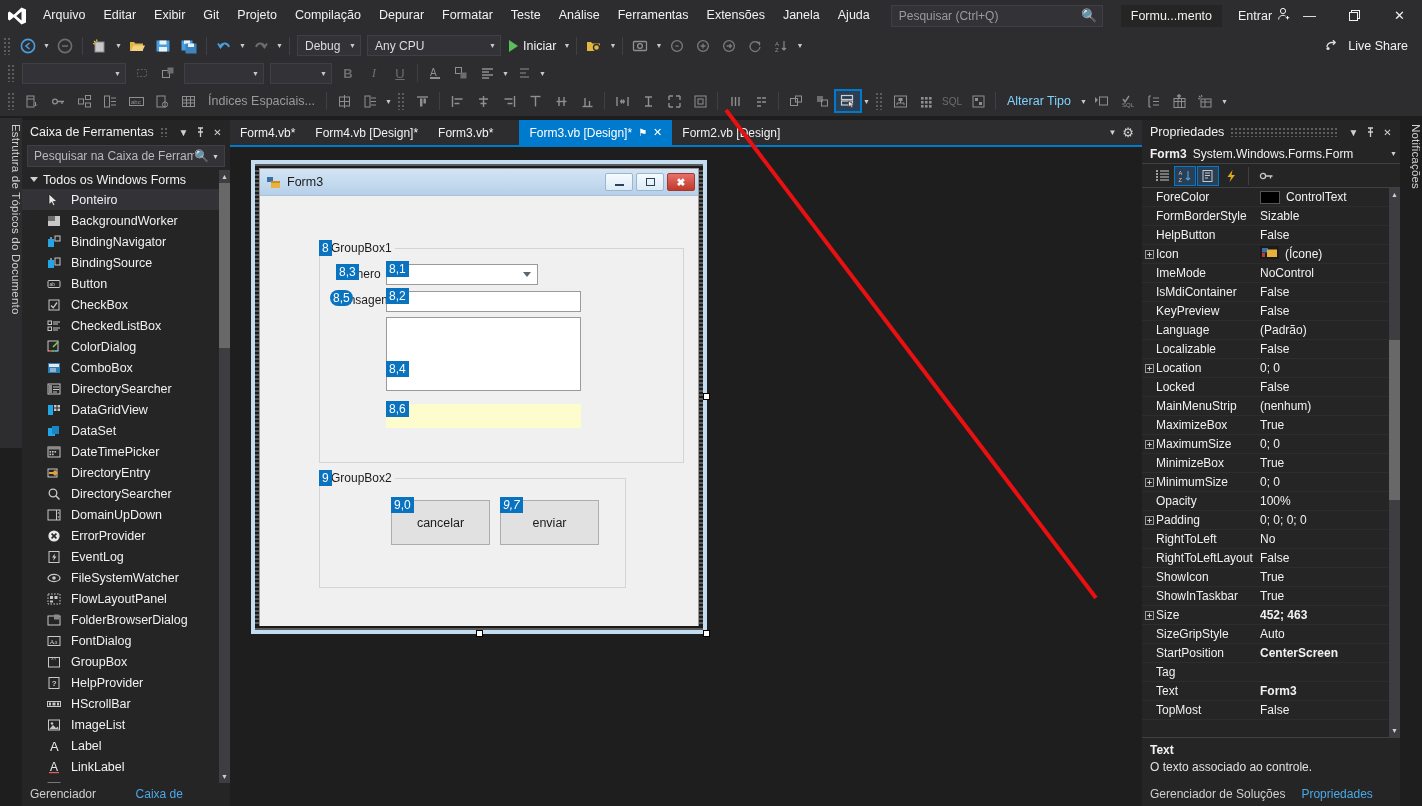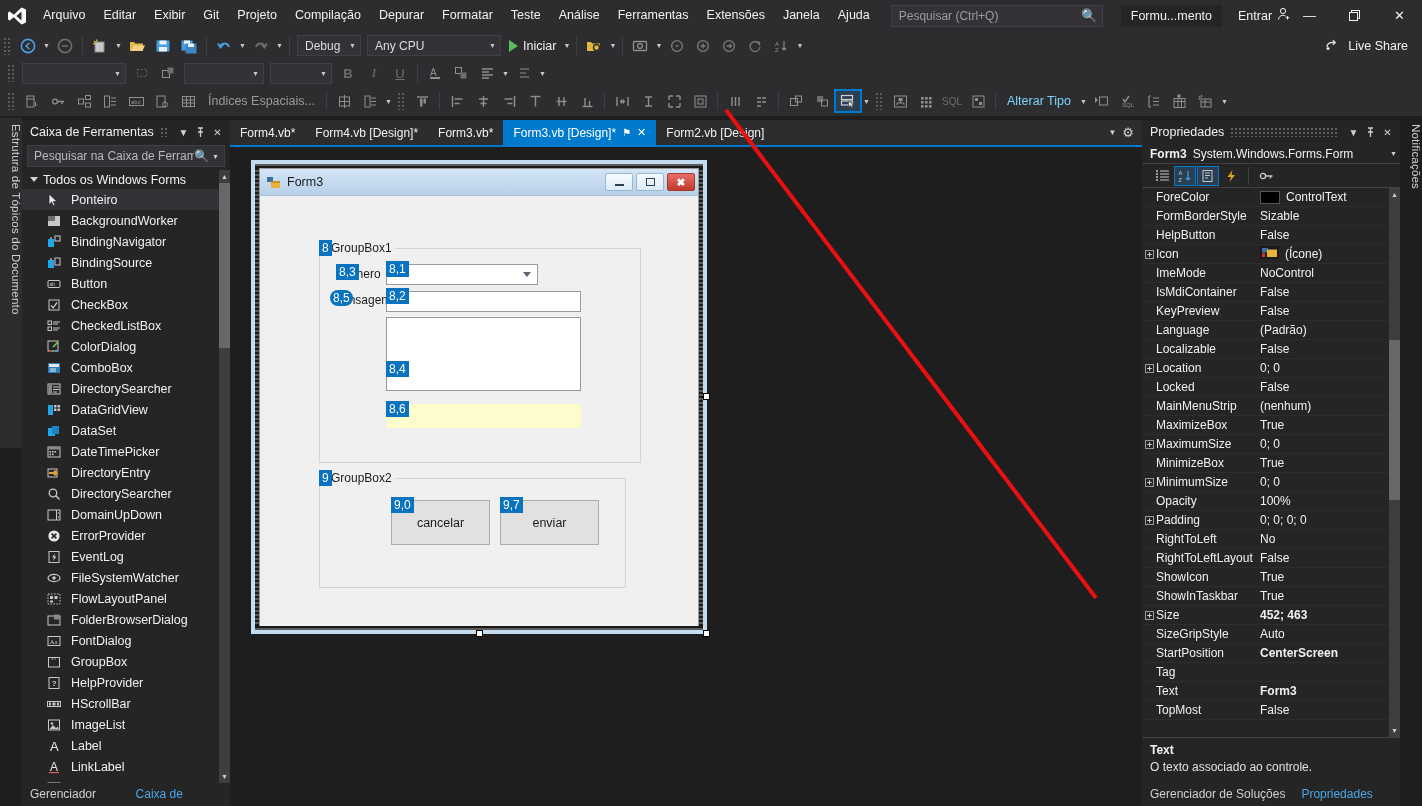--- a/index.html
+++ b/index.html
@@ -143,21 +143,21 @@
 
   
   .tabstrip {
     position:absolute; left:230px; top:120px; width:912px; height:25px;
     background:#2d2d30; display:flex; align-items:flex-end;
   }
   .etab {
     height:25px; display:flex; align-items:center; gap:6px; padding:0 10px;
     font-size:12px; color:#f1f1f1; white-space:nowrap;
   }
-  .etab.active { background:#007acc; color:#fff; }
+  .etab.active { background:#007acc; color:#fff;margin-left:16px; }
   .etab .pin { font-size:10px; }
   .etab .x { font-size:11px; }
   .tabstrip-right { margin-left:auto; display:flex; align-items:center; gap:6px; padding-right:8px; height:25px; }
   .blueline { position:absolute; left:230px; top:145px; width:912px; height:2px; background:#007acc; }
 
   
   .designer {
     position:absolute; left:230px; top:147px; width:912px; height:636px;
     background:#1e1e1e; overflow:hidden;
   }
@@ -1087,21 +1087,21 @@
           </span>
         <span class="wfb">
             <span class="mx"></span>
           </span>
         <span class="wfb close">
             <span class="cl">✖</span>
           </span>
       </div>
       <div class="wf-body">
 
-        <div class="gb" style="left:59px; top:52px; width:322px; height:215px;">
+        <div class="gb" style="left:59px; top:52px; width:365px; height:215px;">
           <span class="gb-label">GroupBox1</span>
         </div>
         <div class="ctl combo-ctl" style="left:126px; top:68px; width:152px; height:21px;">
           <span class="chev"></span>
         </div>
         <span class="flabel" style="left:78px; top:71px;">Número</span>
         <div class="ctl" style="left:126px; top:95px; width:195px; height:21px;"></div>
         <span class="flabel" style="left:72px; top:97px;">Mensagem</span>
         <div class="ctl" style="left:126px; top:121px; width:195px; height:74px;"></div>
         <div class="ctl yellow" style="left:126px; top:208px; width:195px; height:24px;"></div>
@@ -1114,21 +1114,21 @@
 
         <div class="tobadge" style="left:59px; top:44px;">8</div>
         <div class="tobadge" style="left:126px; top:65px;">8,1</div>
         <div class="tobadge" style="left:126px; top:92px;">8,2</div>
         <div class="tobadge" style="left:76px; top:68px;">8,3</div>
         <div class="tobadge" style="left:126px; top:118px;margin-top:47px;">8,4</div>
         <div class="tobadge" style="left:70px; top:94px;border-radius:8px;">8,5</div>
         <div class="tobadge" style="left:126px; top:205px;">8,6</div>
         <div class="tobadge" style="left:59px; top:274px;">9</div>
         <div class="tobadge" style="left:131px; top:301px;">9,0</div>
-        <div class="tobadge" style="left:240px; top:301px;">9,7</div>
+        <div class="tobadge" style="left:240px; top:301px;font-style:italic;">9,7</div>
       </div>
     </div>
 
     <div class="handle" style="left:452px; top:233px;"></div>
     <div class="handle" style="left:225px; top:470px;"></div>
     <div class="handle" style="left:452px; top:470px;"></div>
   </div>
 </div>
 
 <div class="props">

